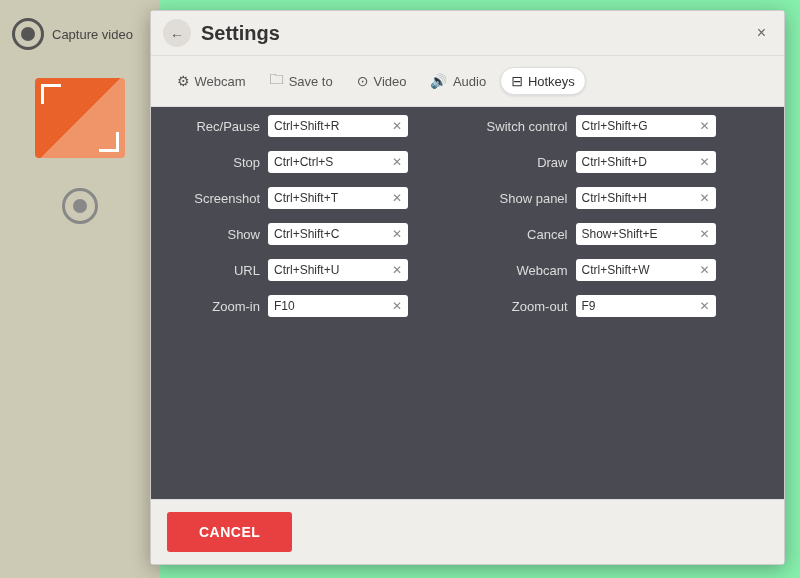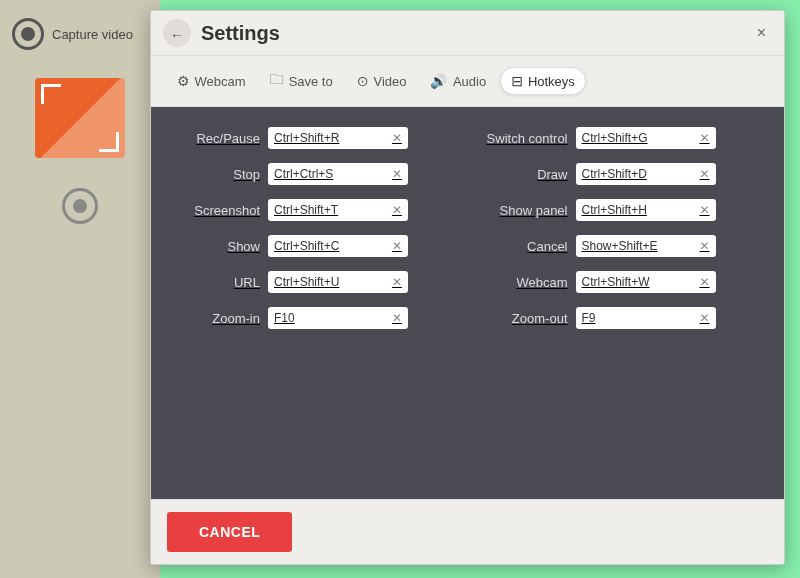--- a/index.html
+++ b/index.html
@@ -163,25 +163,24 @@
       box-shadow: 0 1px 3px rgba(0,0,0,0.1);
       color: #333;
     }
     .tab-icon {
       font-size: 14px;
     }
     
     .modal-content {
       flex: 1;
       background: #4a4a52;
-      padding: 20px 24px;
+      padding: 8px 24px;
       display: flex;
       flex-direction: column;
       gap: 0;
-      text-decoration: underline;
     }
     .hotkeys-grid {
       display: grid;
       grid-template-columns: 1fr 1fr;
       gap: 14px 30px;
     }
     .hotkey-row {
       display: flex;
       align-items: center;
       gap: 8px;

